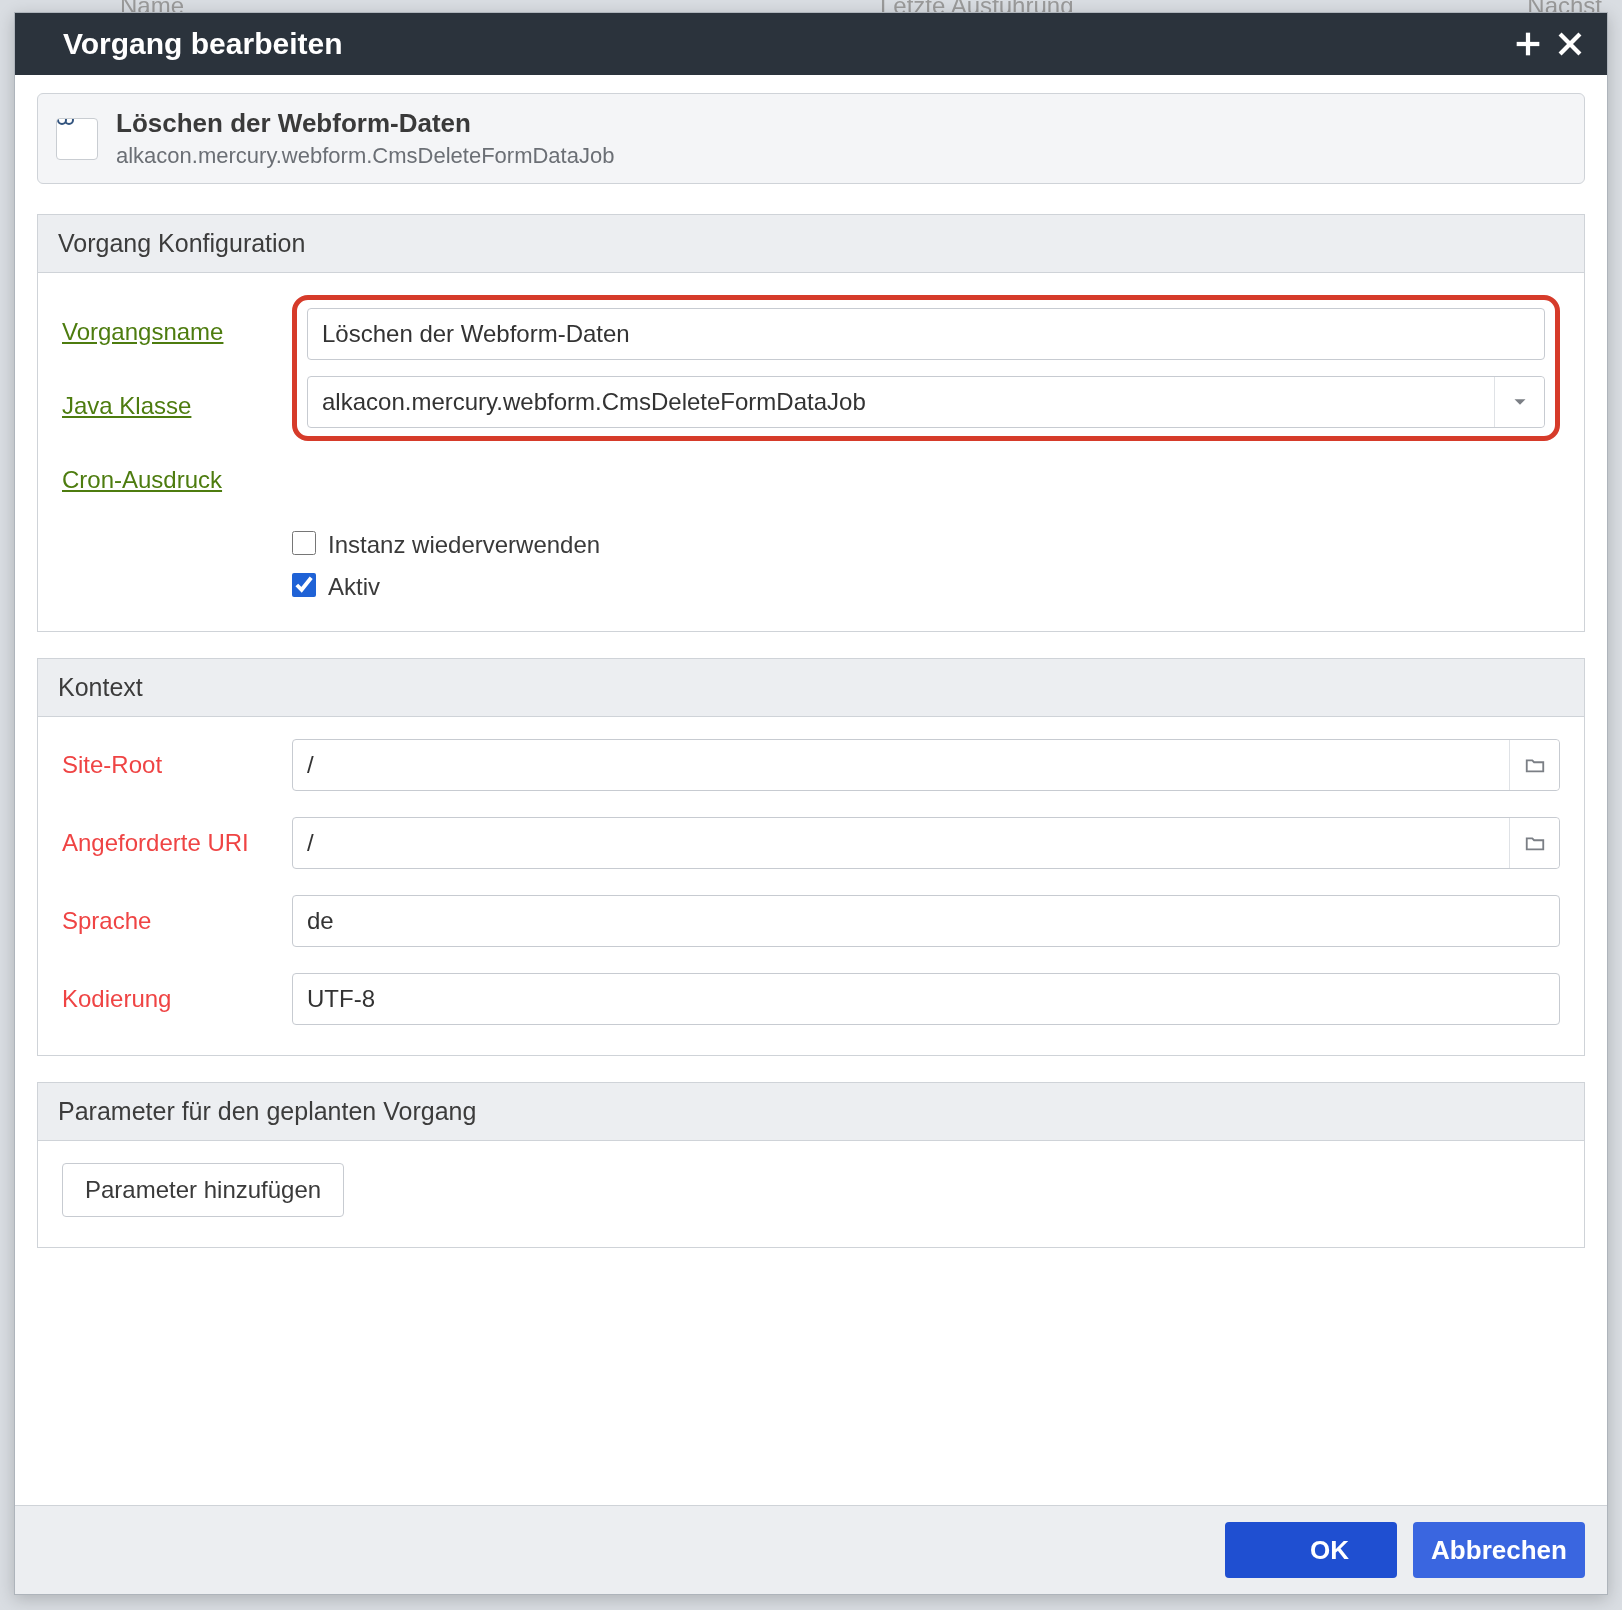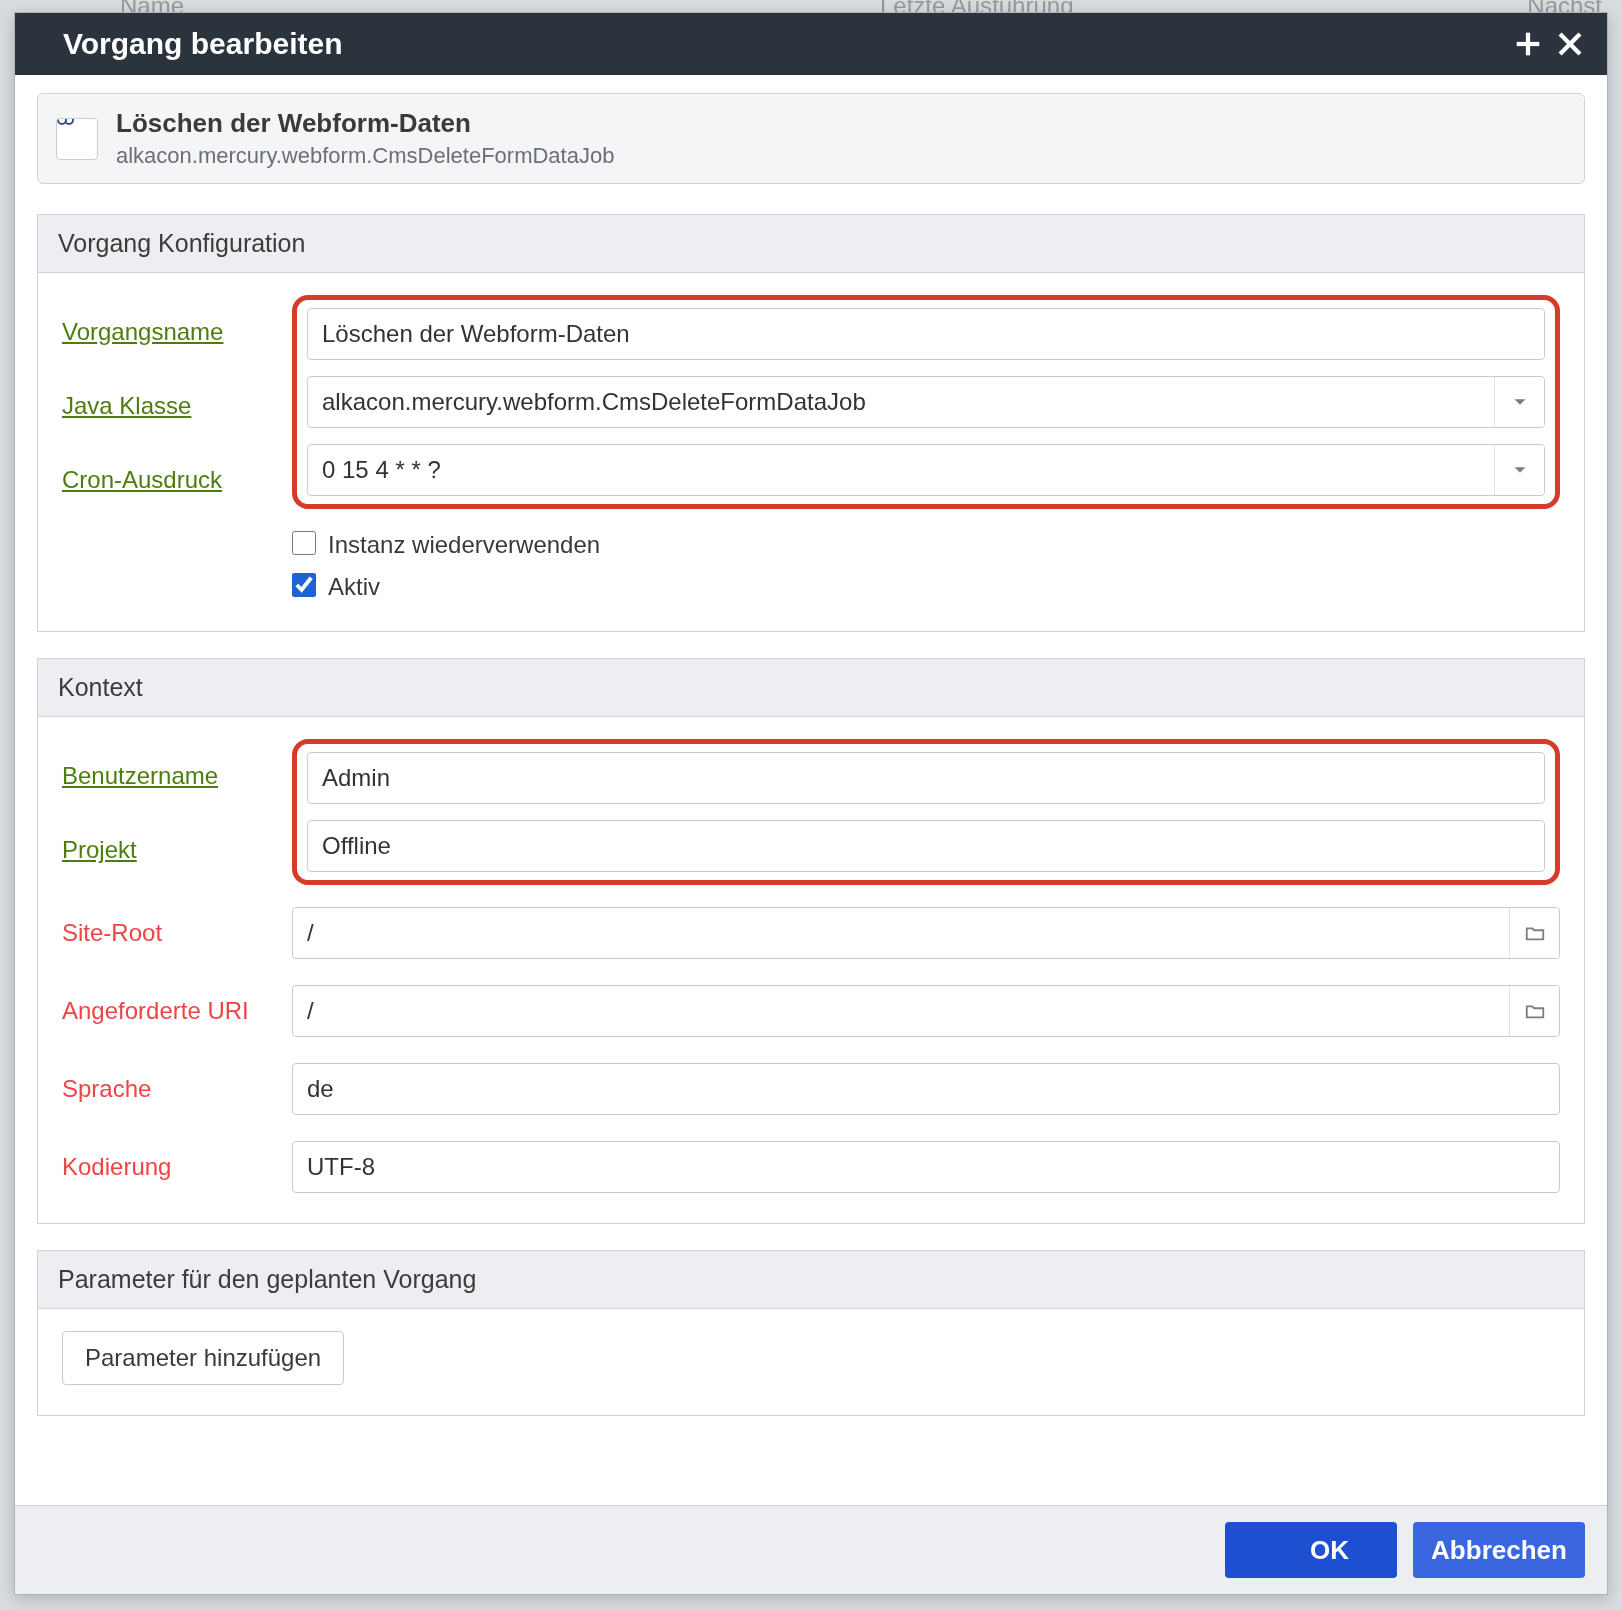--- a/index.html
+++ b/index.html
@@ -279,61 +279,39 @@
               <input class="input" value="Löschen der Webform-Daten" style="">
             </div>
             <div class="form-field">
               <input class="input has-trigger" value="alkacon.mercury.webform.CmsDeleteFormDataJob" style="">
               <div class="trigger">
                 <svg viewBox="0 0 24 24" fill="currentColor">
                     <path d="M6 9l6 6 6-6z"></path>
                   </svg>
               </div>
             </div>
-            <div class="form-field">
-              <input class="input has-trigger" value="0 15 4 * * ?" style="">
-              <div class="trigger">
-                <svg viewBox="0 0 24 24" fill="currentColor">
-                    <path d="M6 9l6 6 6-6z"></path>
-                  </svg>
-              </div>
-            </div>
           </div>
         </div>
 
         <label class="check-row">
           <input type="checkbox" style="">
           <span>Instanz wiederverwenden</span>
         </label>
         <label class="check-row">
           <input type="checkbox" checked="" style="">
           <span>Aktiv</span>
         </label>
 
       </div>
     </div>
 
     <div class="panel">
       <div class="panel-head">Kontext</div>
       <div class="panel-body">
 
-        <div class="highlight-wrap" style="margin-bottom:20px">
-          <div class="hl-labels">
-            <div class="form-label-s">Benutzername</div>
-            <div class="form-label-s">Projekt</div>
-          </div>
-          <div class="hl-fields">
-            <div class="form-field">
-              <input class="input" value="Admin" style="">
-            </div>
-            <div class="form-field">
-              <input class="input" value="Offline" style="">
-            </div>
-          </div>
-        </div>
 
         <div class="form-row">
           <div class="form-label">Site-Root</div>
           <div class="form-field">
             <input class="input has-trigger" value="/" style="">
             <div class="trigger">
               <svg viewBox="0 0 24 24" fill="none" stroke="currentColor" stroke-width="2">
                   <path d="M3 7h6l2 2h10v10H3z"></path>
                 </svg>
             </div>

